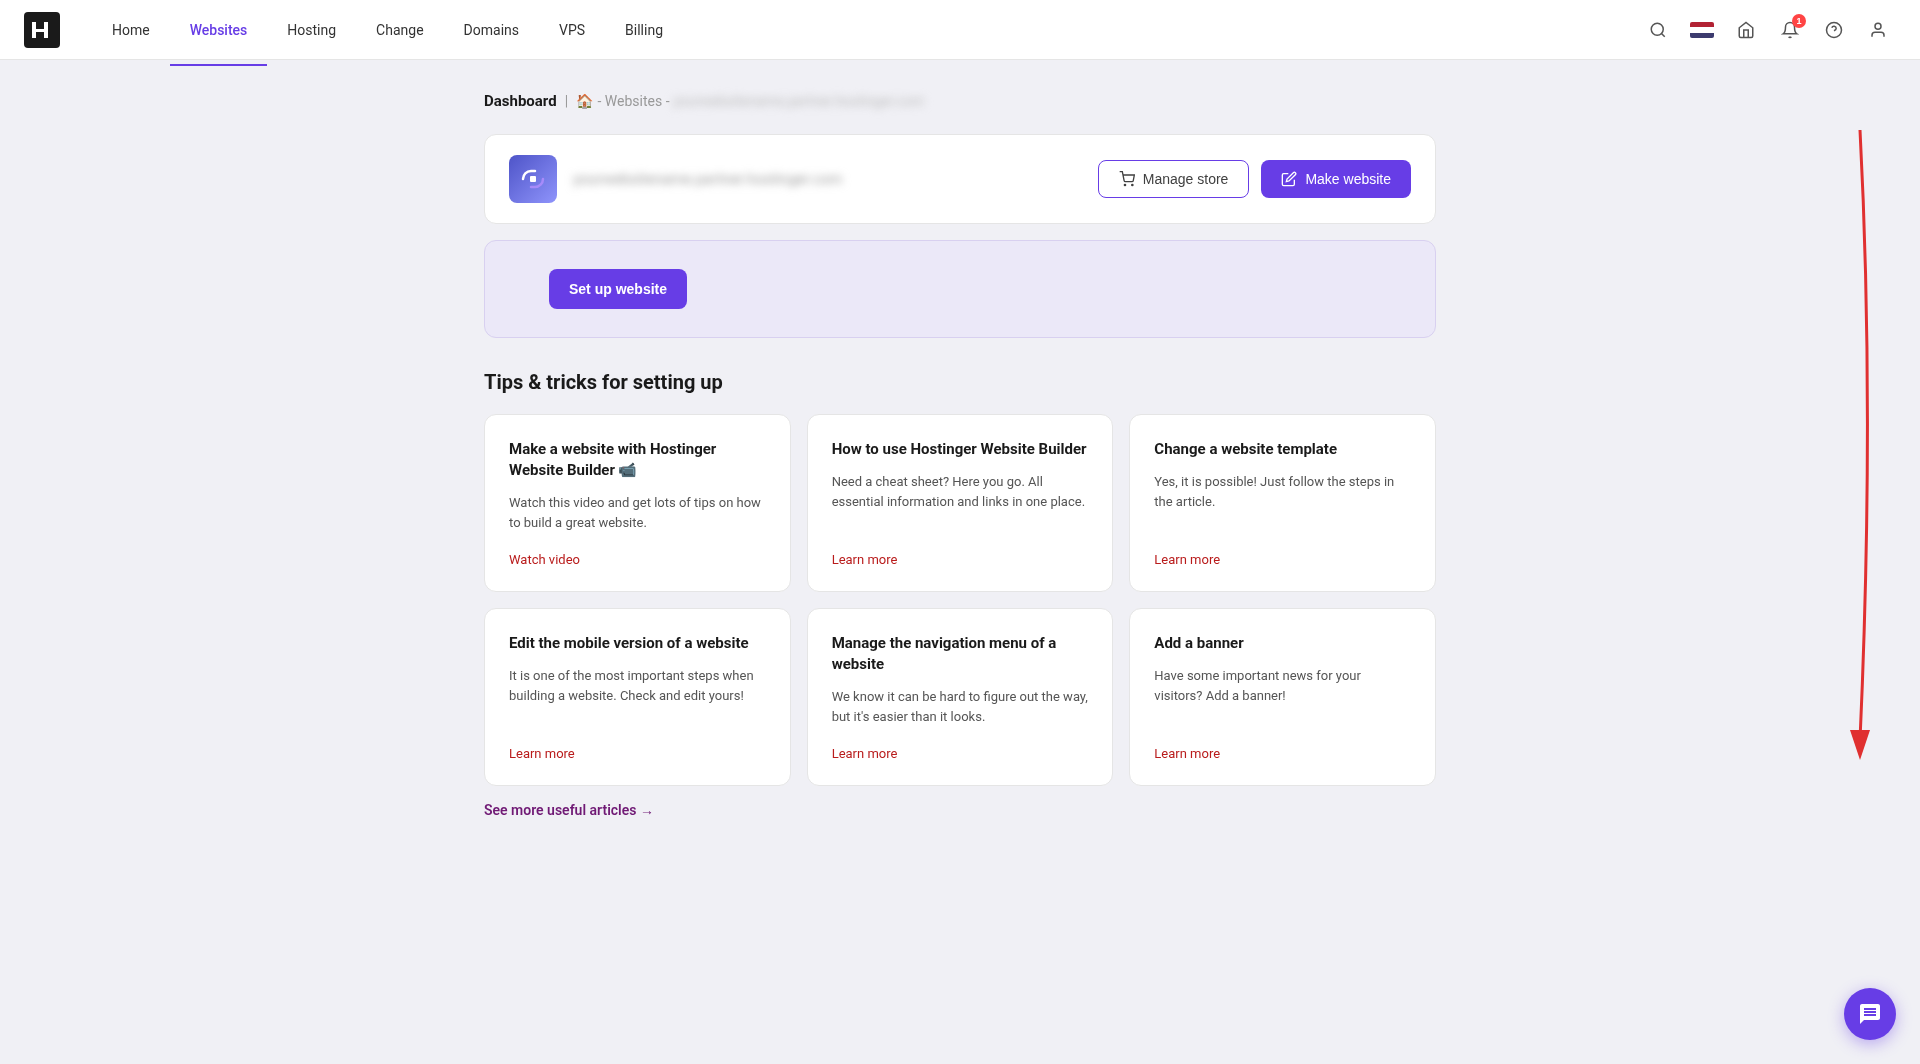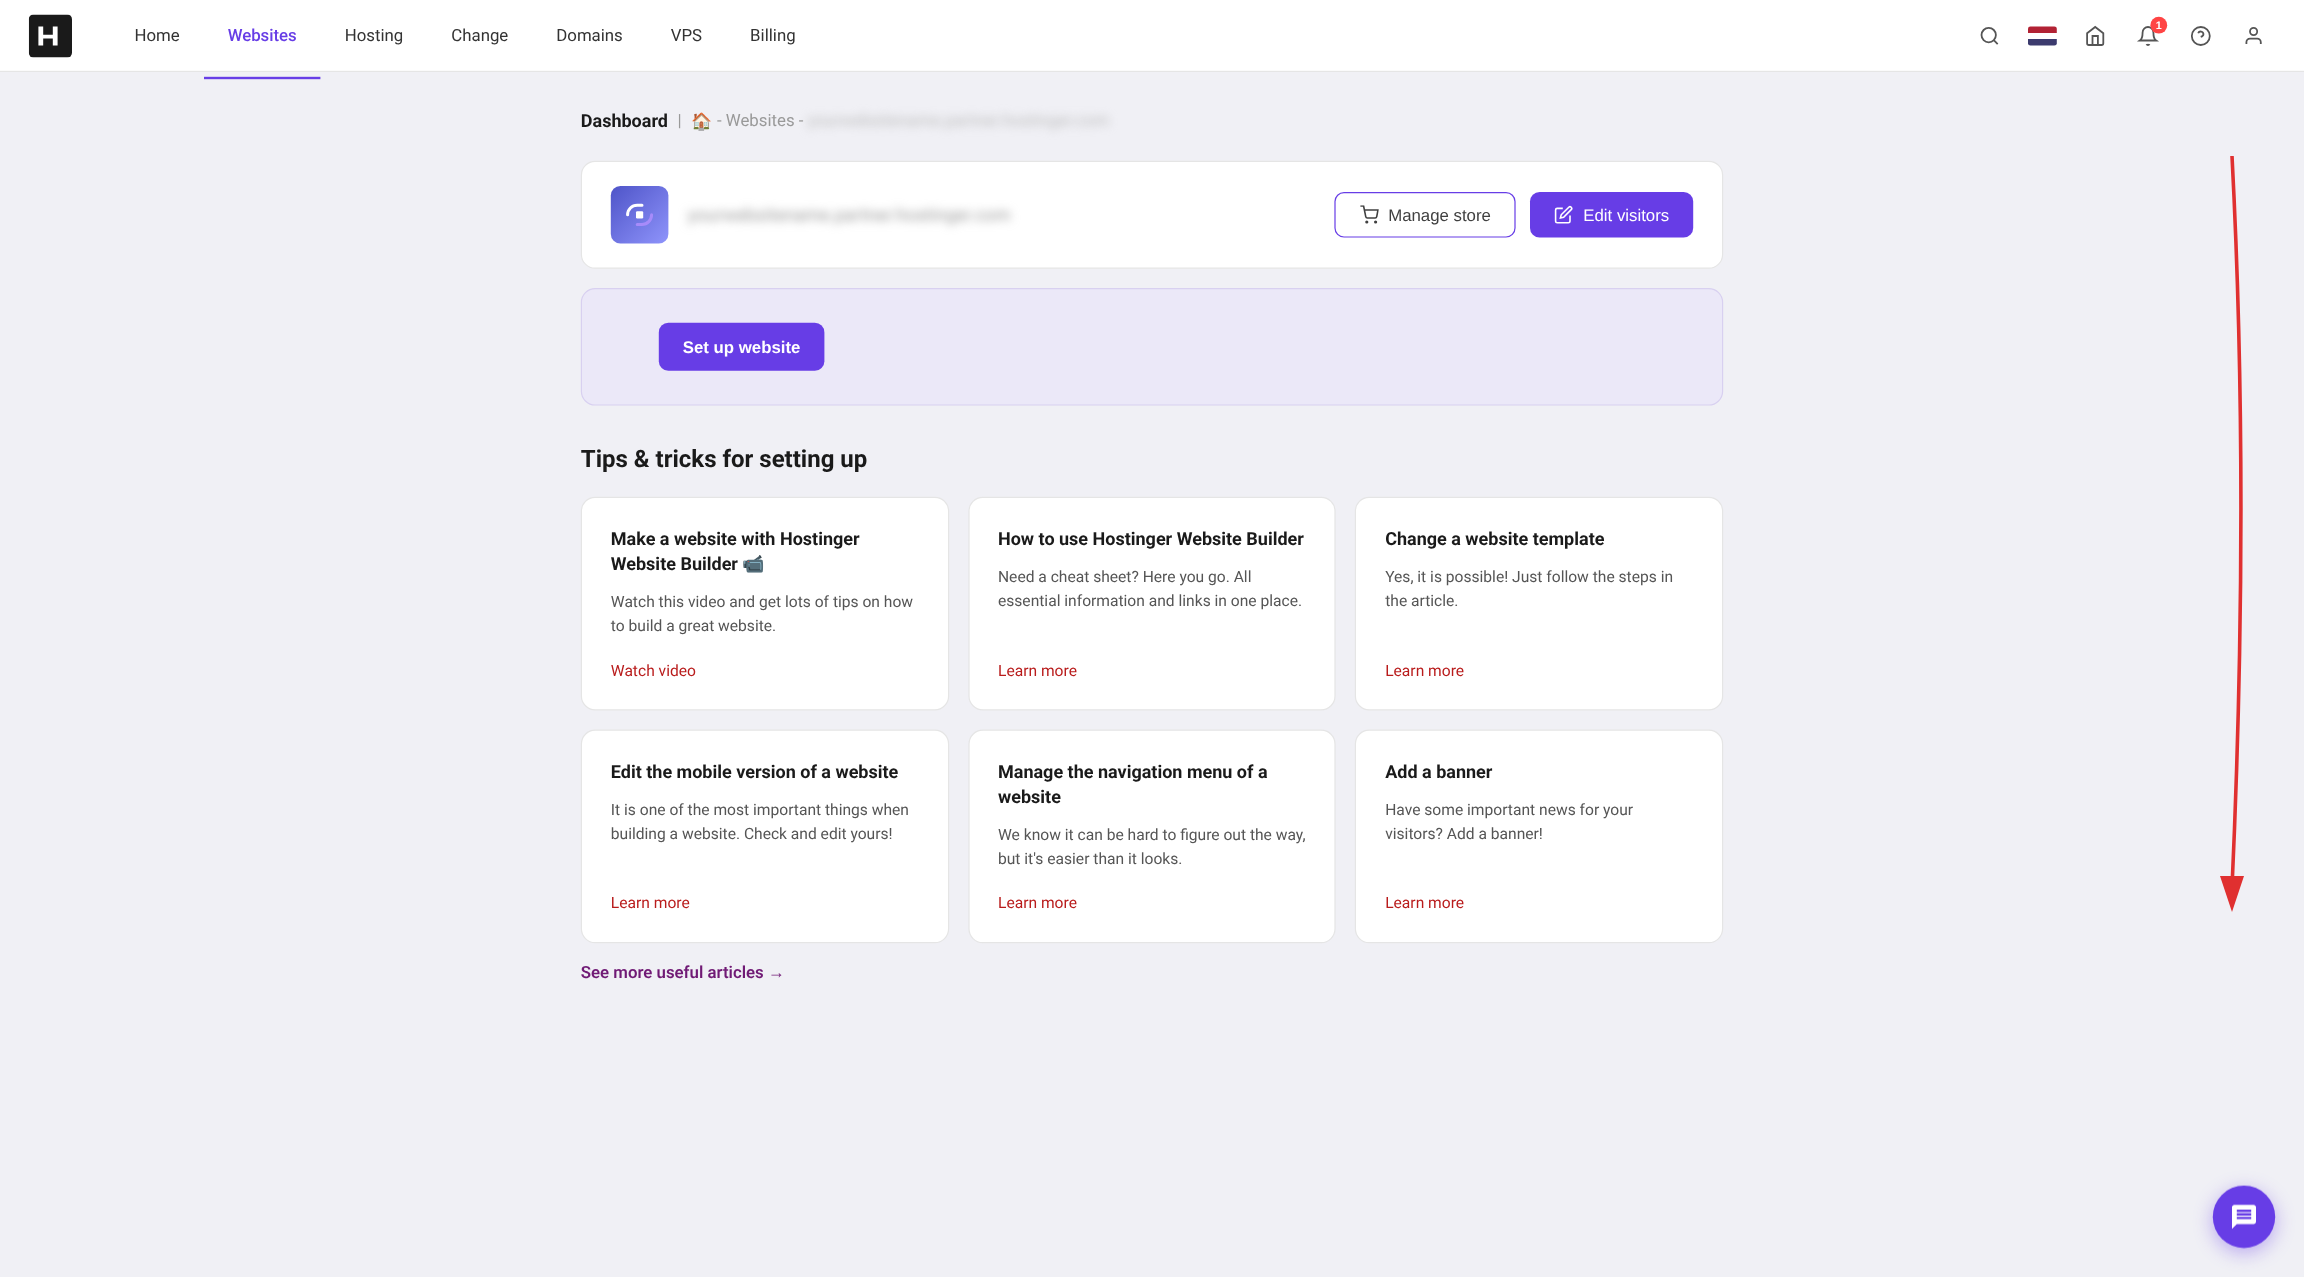--- a/index.html
+++ b/index.html
@@ -411,21 +411,21 @@
             <circle cx="20" cy="21" r="1"></circle>
             <path d="M1 1h4l2.68 13.39a2 2 0 002 1.61h9.72a2 2 0 002-1.61L23 6H6"></path>
           </svg>
         <span>Manage store</span>
       </button>
       <button class="btn-primary">
         <svg width="16" height="16" viewBox="0 0 24 24" fill="none" stroke="currentColor" stroke-width="2">
             <path d="M11 4H4a2 2 0 00-2 2v14a2 2 0 002 2h14a2 2 0 002-2v-7"></path>
             <path d="M18.5 2.5a2.121 2.121 0 013 3L12 15l-4 1 1-4 9.5-9.5z"></path>
           </svg>
-        <span>Edit visitors</span>
+        <span>Make website</span>
       </button>
     </div>
   </div>
 
   <div class="setup-banner">
     <button class="btn-setup">Set up website</button>
   </div>
 
   <div class="section-title">Tips &amp; tricks for setting up</div>
   <div class="tips-grid">
@@ -445,21 +445,21 @@
     <div class="tip-card">
       <div class="tip-title">Change a website template</div>
       <div class="tip-desc">Yes, it is possible! Just follow the steps in the article.</div>
       <a class="tip-link">Learn more</a>
     </div>
   </div>
   <div class="tips-grid">
 
     <div class="tip-card">
       <div class="tip-title">Edit the mobile version of a website</div>
-      <div class="tip-desc">It is one of the most important things when building a website. Check and edit yours!</div>
+      <div class="tip-desc">It is one of the most important steps when building a website. Check and edit yours!</div>
       <a class="tip-link">Learn more</a>
     </div>
 
     <div class="tip-card">
       <div class="tip-title">Manage the navigation menu of a website</div>
       <div class="tip-desc">We know it can be hard to figure out the way, but it's easier than it looks.</div>
       <a class="tip-link">Learn more</a>
     </div>
 
     <div class="tip-card">

